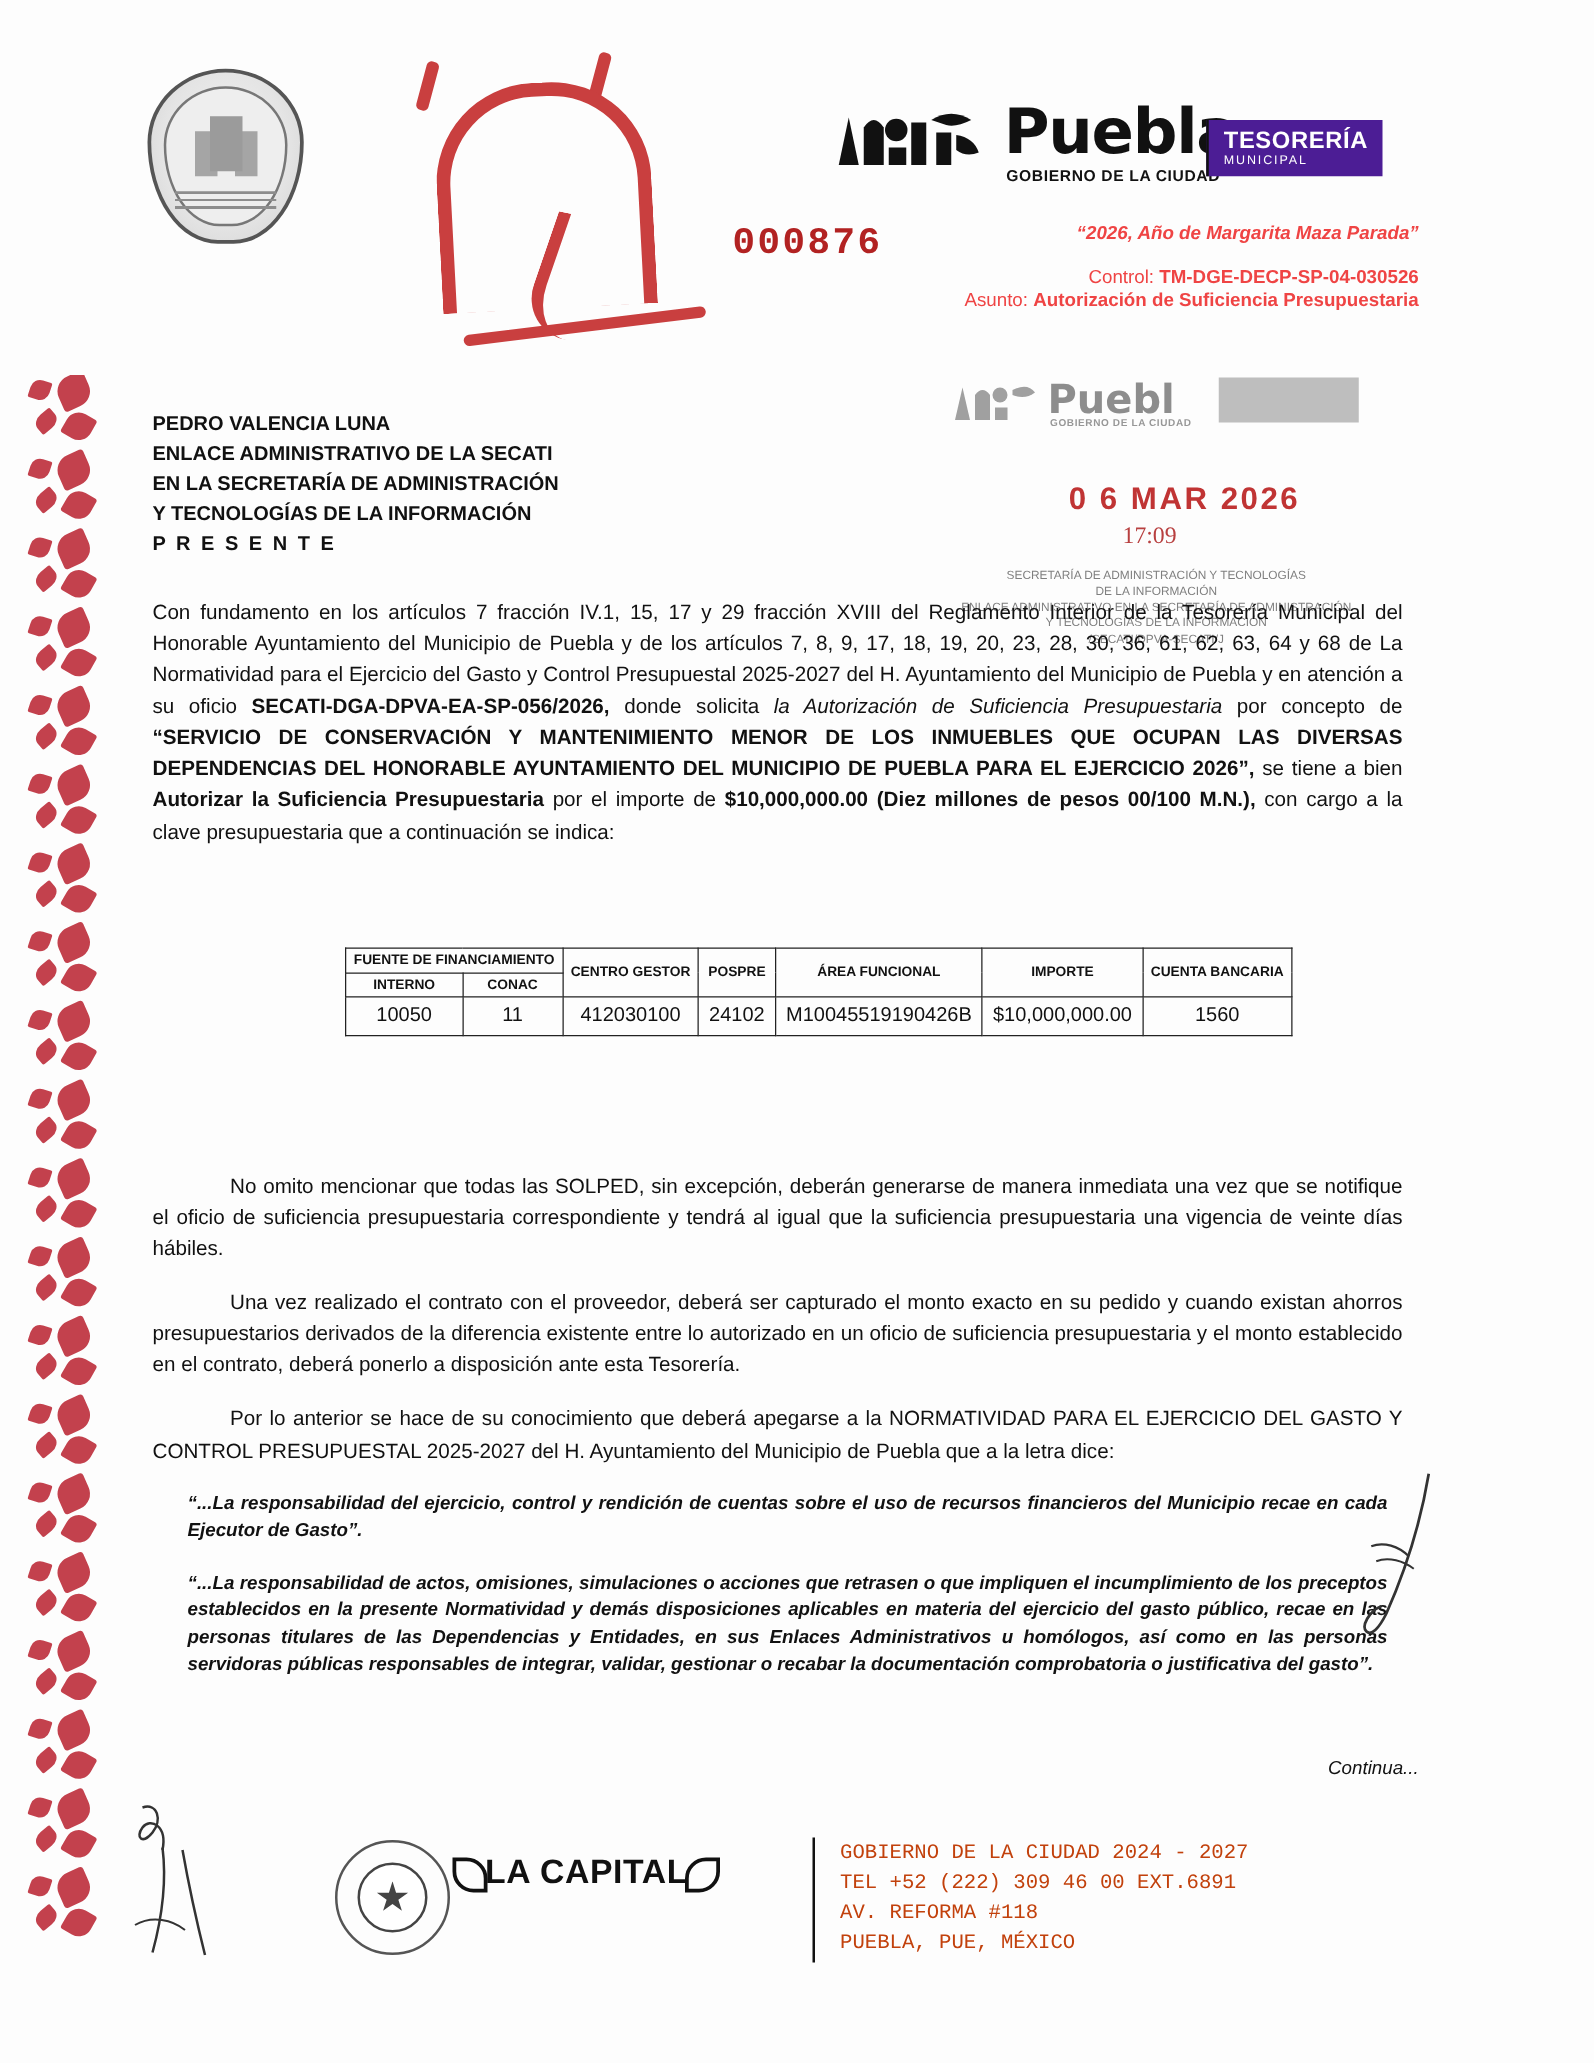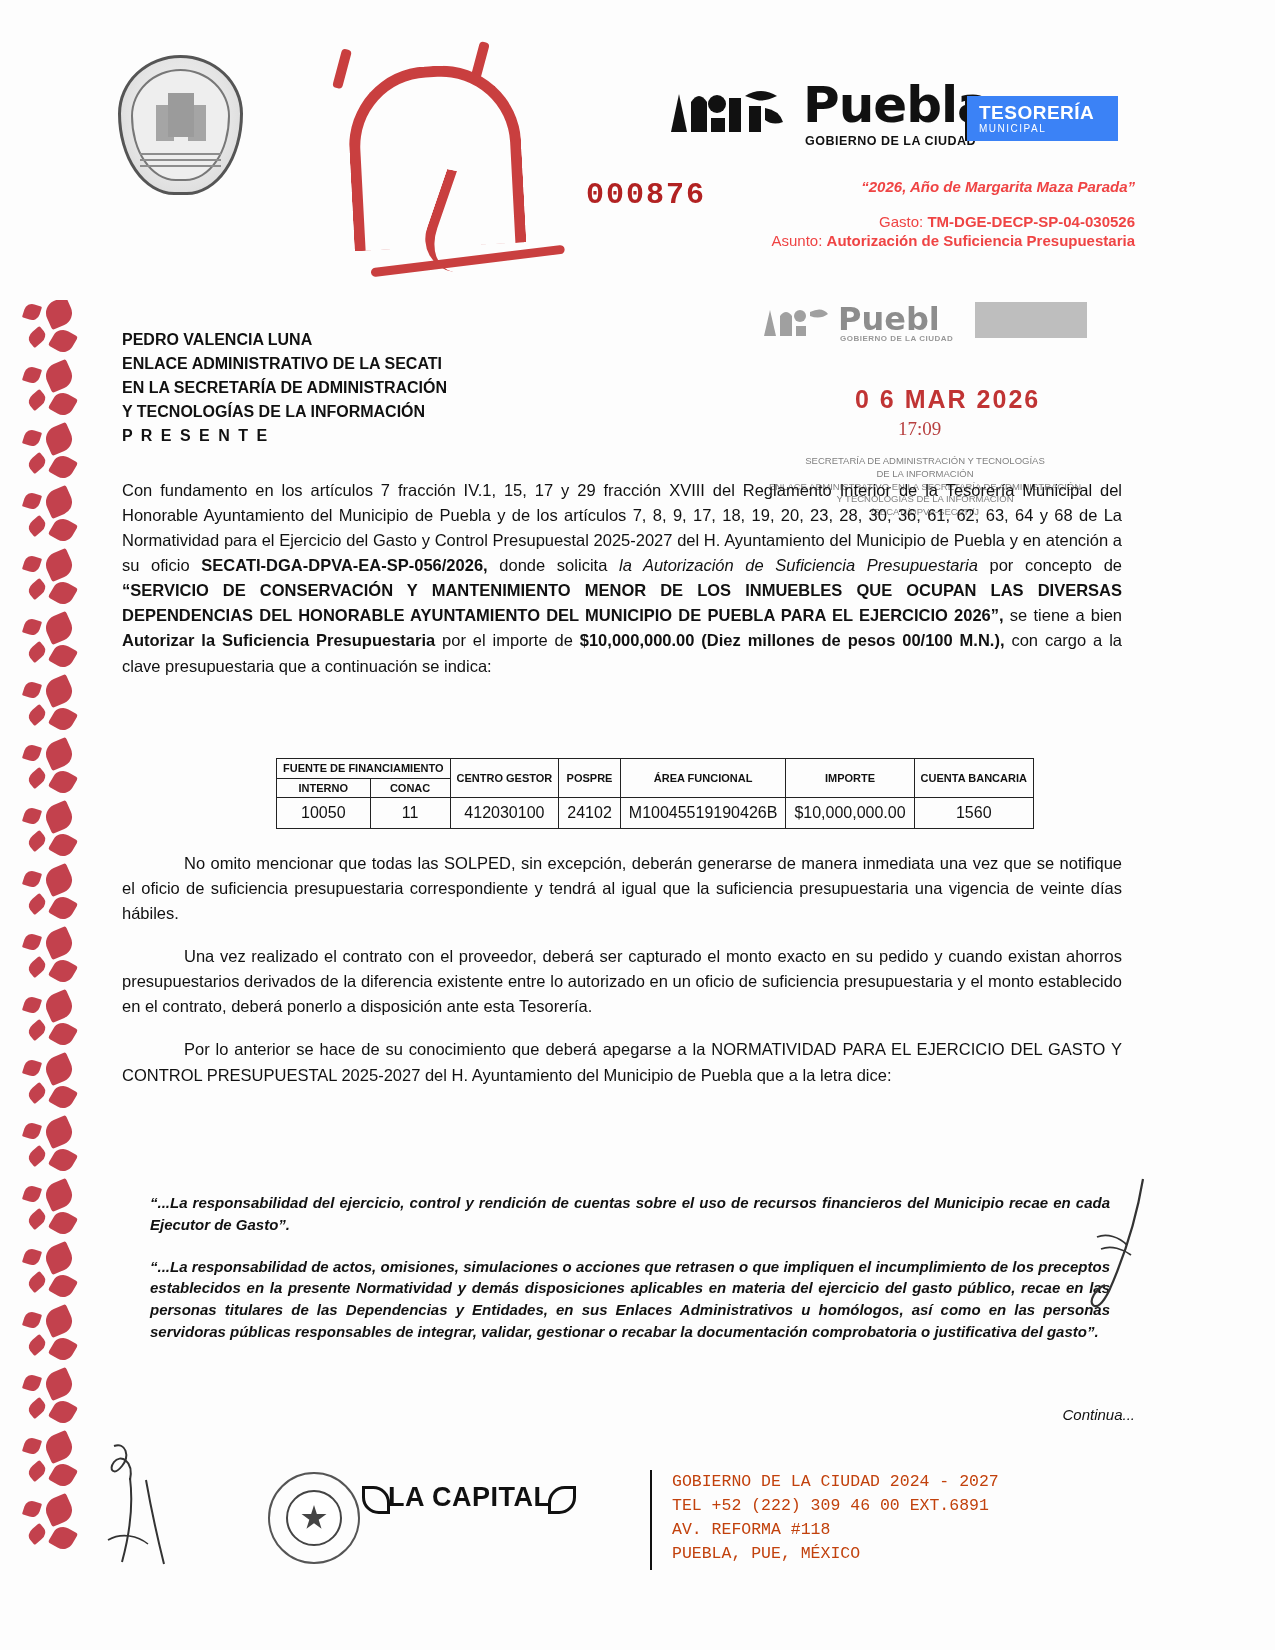--- a/index.html
+++ b/index.html
@@ -181,23 +181,23 @@
     top: 56px;
     font-size: 12.5px;
     font-weight: bold;
     letter-spacing: .5px;
     color: #111;
   }
   .tesoreria-box {
     position: absolute;
     left: 300px;
     top: 18px;
-    background: #3b82f6;
+    background: #4c1d95;
     color: #fff;
-    padding: 6px 24px 7px 12px;
+    padding: 6px 12px 7px 12px;
     border-left: 2px solid #111;
   }
   .tesoreria-box .t1 { font-size: 19px; font-weight: bold; letter-spacing: .5px;}
   .tesoreria-box .t2 { font-size: 10px; letter-spacing: 1.5px; margin-top: -1px;}
 
   
   .hdr-right {
     position: absolute;
     right: 140px;
     top: 178px;
@@ -569,21 +569,21 @@
     <div class="puebla-sub">GOBIERNO DE LA CIUDAD</div>
     <div class="tesoreria-box">
       <div class="t1">TESORERÍA</div>
       <div class="t2">MUNICIPAL</div>
     </div>
   </div>
 
   <div class="hdr-right">
     <div class="year">“2026, Año de Margarita Maza Parada”</div>
     <div class="line">
-      <span>Gasto:</span>
+      <span>Control:</span>
       <b>TM-DGE-DECP-SP-04-030526</b>
     </div>
     <div class="line">
       <span>Asunto:</span>
       <b>Autorización de Suficiencia Presupuestaria</b>
     </div>
   </div>
 
   <div class="stamp-logo">
     <div class="sl-glyphs">
@@ -642,21 +642,21 @@
         <td>11</td>
         <td>412030100</td>
         <td>24102</td>
         <td>M10045519190426B</td>
         <td>$10,000,000.00</td>
         <td>1560</td>
       </tr>
     </tbody>
   </table>
 
-  <div class="body-text" style="top:851px;">
+  <div class="body-text" style="top:937px;">
     <p class="indent">No omito mencionar que todas las SOLPED, sin excepción, deberán generarse de manera inmediata una vez que se notifique el oficio de suficiencia presupuestaria correspondiente y tendrá al igual que la suficiencia presupuestaria una vigencia de veinte días hábiles.</p>
     <p class="indent">Una vez realizado el contrato con el proveedor, deberá ser capturado el monto exacto en su pedido y cuando existan ahorros presupuestarios derivados de la diferencia existente entre lo autorizado en un oficio de suficiencia presupuestaria y el monto establecido en el contrato, deberá ponerlo a disposición ante esta Tesorería.</p>
     <p class="indent">Por lo anterior se hace de su conocimiento que deberá apegarse a la NORMATIVIDAD PARA EL EJERCICIO DEL GASTO Y CONTROL PRESUPUESTAL 2025-2027 del H. Ayuntamiento del Municipio de Puebla que a la letra dice:</p>
   </div>
 
   <div class="quotes">
     <p>“...La responsabilidad del ejercicio, control y rendición de cuentas sobre el uso de recursos financieros del Municipio recae en cada Ejecutor de Gasto”.</p>
     <p>“...La responsabilidad de actos, omisiones, simulaciones o acciones que retrasen o que impliquen el incumplimiento de los preceptos establecidos en la presente Normatividad y demás disposiciones aplicables en materia del ejercicio del gasto público, recae en las personas titulares de las Dependencias y Entidades, en sus Enlaces Administrativos u homólogos, así como en las personas servidoras públicas responsables de integrar, validar, gestionar o recabar la documentación comprobatoria o justificativa del gasto”.</p>
   </div>
 

